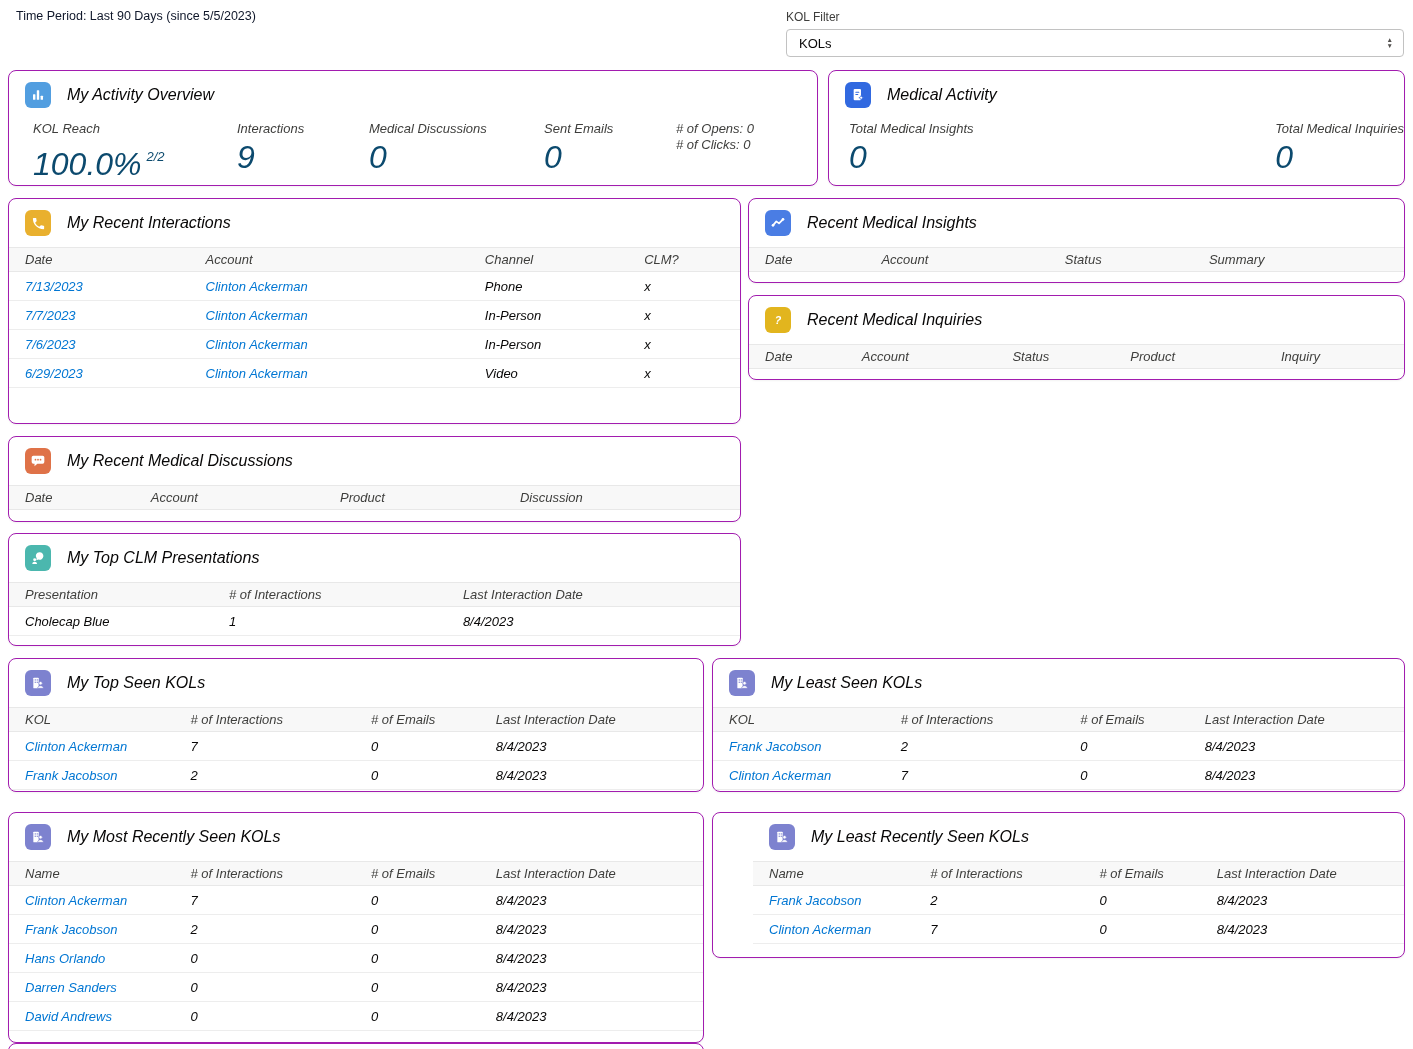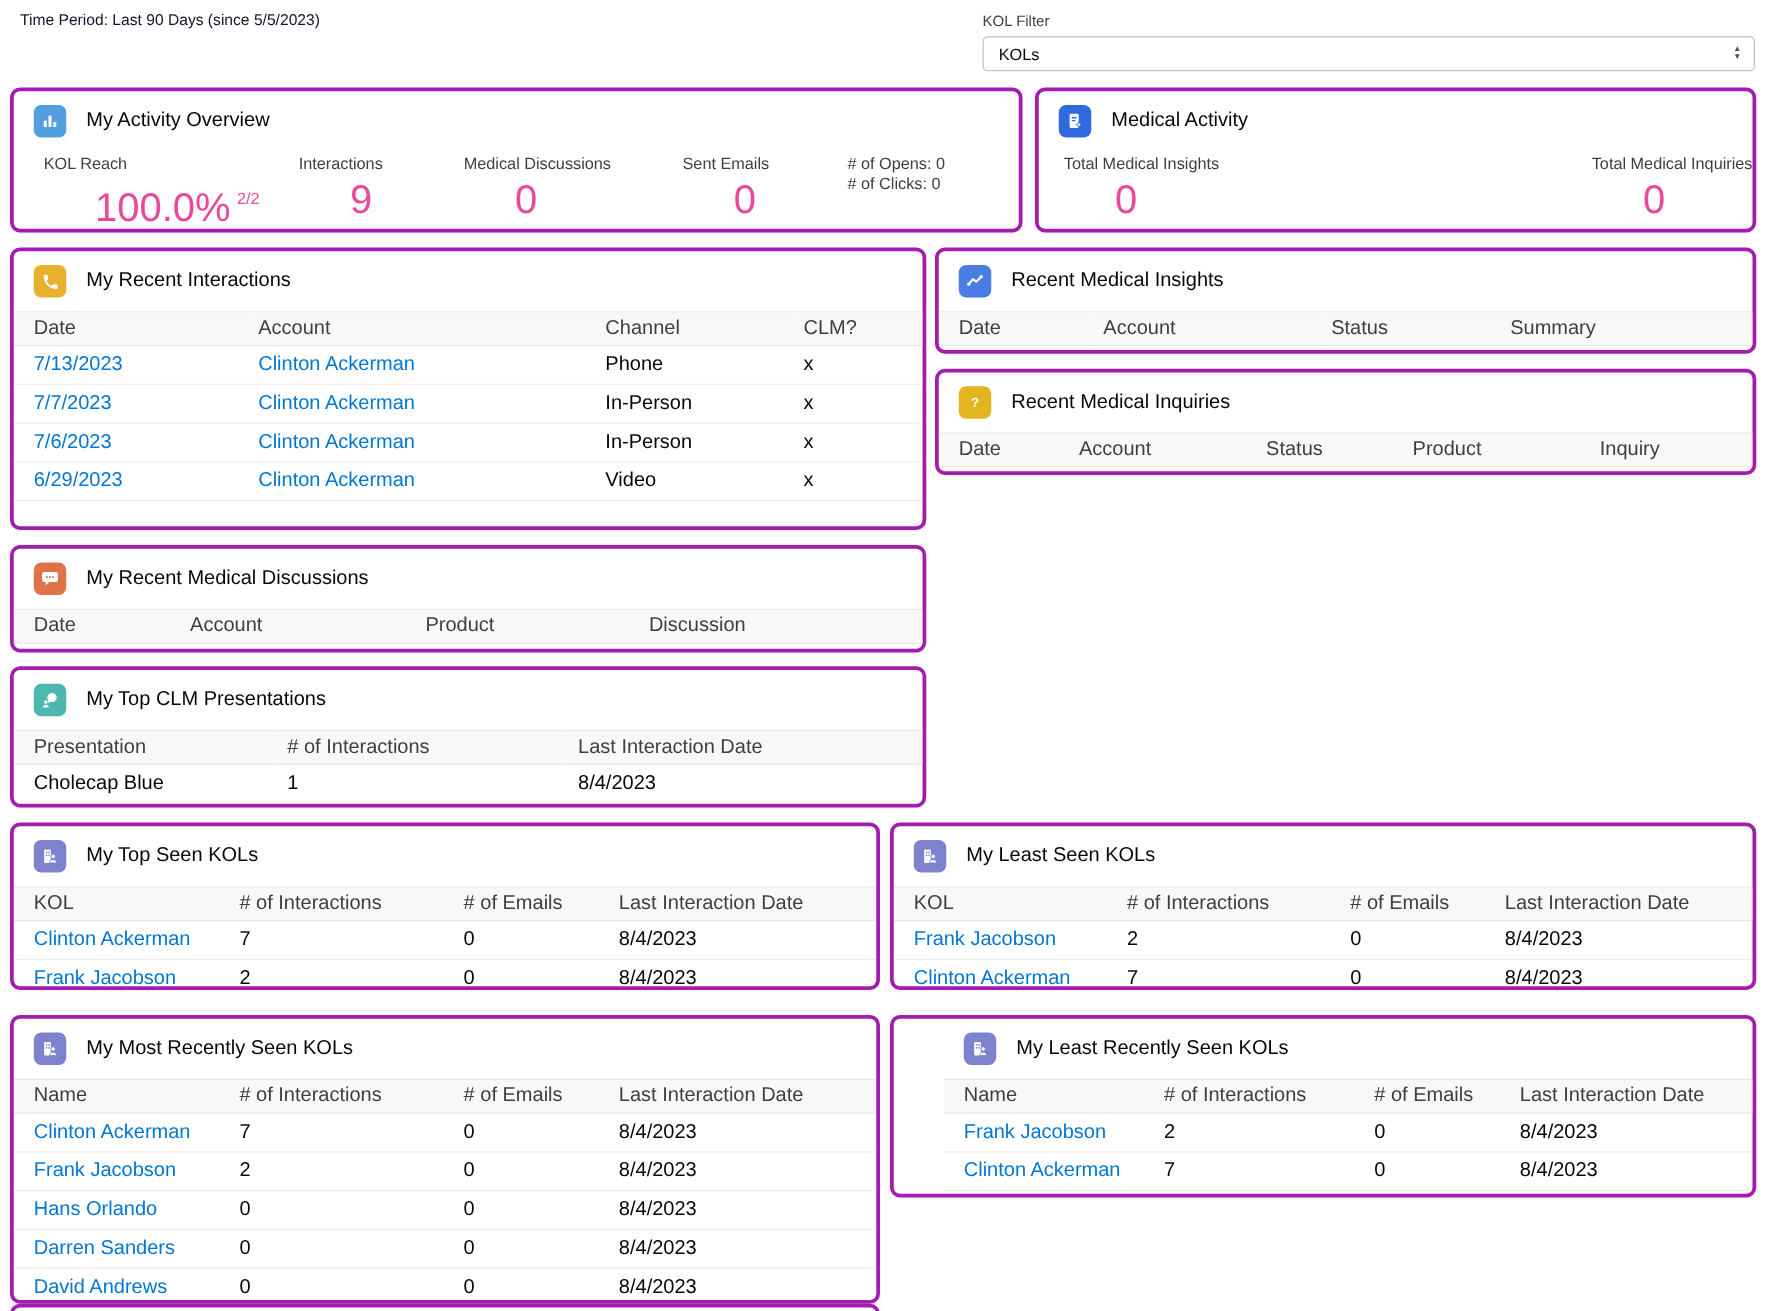--- a/index.html
+++ b/index.html
@@ -25,44 +25,45 @@
     background:#fff; display:flex; align-items:center;
     padding:0 10px 0 12px; font-size:13px; color:#080707;
     cursor:pointer;
   }
   .select .sel-text { flex:1; }
   .stepper { display:flex; flex-direction:column; align-items:center; color:#514f4d; }
   .stepper span { font-size:6.5px; line-height:6px; }
 
   .card {
     position:absolute; background:#fff;
-    border:3px solid #a21caf; border-radius:8px;
+    border:1px solid #a21caf; border-radius:8px;
     box-shadow:0 1px 2px rgba(0,0,0,0.05);
     overflow:hidden;
+    font-style:italic;
   }
   .card-header { display:flex; align-items:center; gap:16px; padding:11px 16px; height:48px; }
   .card-icon {
     width:26px; height:26px; border-radius:6px;
     display:flex; align-items:center; justify-content:center;
     flex:none;
   }
   .card-title { font-size:16px; font-weight:400; color:#080707; }
 
   
   .stats-row { display:flex; padding:2px 0 0 24px; }
   .stats-row.pad20 { padding-left:20px;justify-content:space-between; }
   .stat { }
   .stat-label { font-size:13px; color:#3e3e3c; line-height:16px; }
-  .stat-value { font-size:32px; font-weight:300; color:#ec4899; line-height:40px; letter-spacing:0;margin-left:41px; }
+  .stat-value { font-size:32px; font-weight:300; color:#0c4a6e; line-height:40px; letter-spacing:0; }
   .stat-value sup { font-size:13px; font-weight:400; margin-left:5px; vertical-align:14px; }
   .opens-block .stat-label { color:#3e3e3c; }
   .opens-block .second { }
 
   
-  table { width:100%; border-collapse:collapse; table-layout:fixed; font-size:16px; }
+  table { width:100%; border-collapse:collapse; table-layout:fixed; font-size:13px; }
   thead th {
     background:#f8f8f8;
     border-top:1px solid #e8e8e8; border-bottom:1px solid #e8e8e8;
     font-weight:400; color:#3e3e3c; text-align:left;
     padding:4px 8px; height:24px; white-space:nowrap; overflow:hidden;
   }
   tbody td {
     padding:6px 8px; height:29px;
     border-bottom:1px solid #ededed;
     color:#080707; white-space:nowrap; overflow:hidden;

